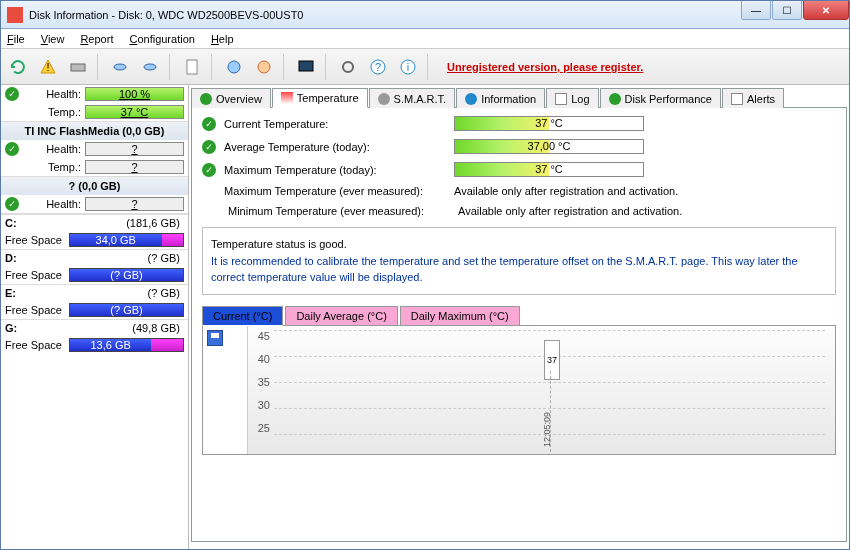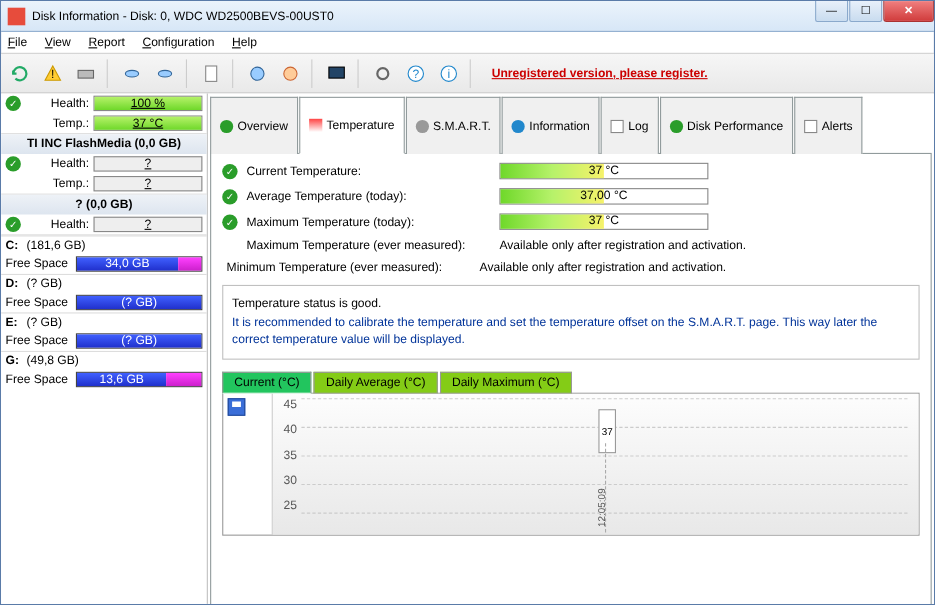--- a/index.html
+++ b/index.html
@@ -24,40 +24,40 @@
 .devhead { background: linear-gradient(#eef2f7, #dde5ef); font-weight: bold; padding: 3px 6px; text-align: center; white-space: nowrap; overflow: hidden; }
 .devrow { display: flex; align-items: center; padding: 2px 4px; gap: 4px; }
 .devrow .lbl { flex: 0 0 58px; text-align: right; }
 .chk { width: 14px; height: 14px; border-radius: 50%; background: #2a9d2a; display: flex; align-items: center; justify-content: center; color: #fff; font-size: 9px; }
 .bar { flex: 1; height: 14px; border: 1px solid #888; background: #eee; position: relative; text-align: center; font-size: 10px; line-height: 12px; }
 .bar.green::before { content: ""; position: absolute; left: 0; top: 0; bottom: 0; width: 100%; background: linear-gradient(#b6f26a, #6fd82a); z-index: 0; }
 .bar span { position: relative; z-index: 1; text-decoration: underline; }
 .part { border-top: 1px solid #ddd; }
 .prow { display: flex; align-items: center; padding: 2px 4px; gap: 4px; }
 .prow .pl { flex: 0 0 15px; font-weight: bold; }
-.prow .psz { flex: 1; padding-right: 4px; }
+.prow .psz { flex: 1; text-align: right; padding-right: 4px; }
 .fbar { height: 14px; border: 1px solid #444; display: flex; font-size: 10px; line-height: 12px; color: #fff; }
 .fbar .used { background: linear-gradient(#4060ff, #2030cc); text-align: center; }
 .fbar .free { background: linear-gradient(#ff40ff, #cc20cc); }
 .main { flex: 1; background: #fff; padding: 2px; overflow: hidden; }
 .tabs { display: flex; border-bottom: 1px solid #919b9c; }
-.tab { padding: 19px 8px; border: 1px solid #919b9c; border-bottom: none; background: #f0f0f0; margin-right: 1px; display: flex; align-items: center; gap: 4px; position: relative; top: 1px; }
+.tab { padding: 3px 8px; border: 1px solid #919b9c; border-bottom: none; background: #f0f0f0; margin-right: 1px; display: flex; align-items: center; gap: 4px; position: relative; top: 1px; }
 .tab.active { background: #fff; border-bottom: 1px solid #fff; }
 .tabicon { width: 12px; height: 12px; display: inline-block; }
 .content { padding: 8px 10px; border: 1px solid #919b9c; border-top: none; height: calc(100% - 26px); overflow: hidden; }
 .trow { display: flex; align-items: center; margin-bottom: 8px; }
 .trow .chk { margin-right: 8px; }
 .trow .tlbl { width: 230px; }
 .tbar { width: 190px; height: 15px; border: 1px solid #888; position: relative; text-align: center; line-height: 13px; font-size: 10px; }
 .tbar::before { content: ""; position: absolute; left: 0; top: 0; bottom: 0; width: 50%; background: linear-gradient(90deg, #6fd82a, #b6f26a, #f6f26a); z-index: 0; }
 .tbar span { position: relative; }
 .status { border: 1px solid #c0c0c0; padding: 8px; margin: 10px 0; color: #003399; line-height: 1.5; }
 .charttabs { display: flex; }
-.ctab { padding: 3px 10px; border: 1px solid #999; background: #84cc16; position: relative; top: 1px; margin-right: 2px; }
-.ctab.active { background: #22c55e; border-bottom: 1px solid #fff; }
+.ctab { padding: 3px 10px; border: 1px solid #999; background: #f9a8d4; position: relative; top: 1px; margin-right: 2px; }
+.ctab.active { background: #1d4ed8; border-bottom: 1px solid #fff; }
 .chartbox { border: 1px solid #999; height: 130px; display: flex; }
 .chartleft { width: 24px; display: flex; align-items: flex-start; justify-content: center; padding-top: 4px; }
 .chartleft .save { width: 16px; height: 16px; background: #3a6ed8; border: 1px solid #234a99; position: relative; }
 .chartleft .save::after { content: ""; position: absolute; left: 3px; top: 2px; width: 8px; height: 5px; background: #fff; }
 .chart { flex: 1; position: relative; background: linear-gradient(#fdfdfd, #e8e8e8); border-left: 1px solid #ccc; margin-left: 20px; }
 .yaxis { position: absolute; left: 0; top: 4px; bottom: 20px; width: 22px; display: flex; flex-direction: column; justify-content: space-between; text-align: right; font-size: 9px; color: #555; }
 .grid { position: absolute; left: 26px; right: 10px; top: 4px; bottom: 20px; }
 .gline { position: absolute; left: 0; right: 0; border-top: 1px dashed #ccc; }
 .pt { position: absolute; width: 5px; height: 5px; background: #2040cc; border-radius: 50%; }
 .ptlbl { position: absolute; font-size: 9px; border: 1px solid #999; padding: 14px 2px; background: #fff; }
@@ -291,21 +291,21 @@
         </div>
       <div class="trow">
           <span class="chk">✓</span>
           <span class="tlbl">Maximum Temperature (today):</span>
           <span class="tbar"><span>37 °C</span></span>
         </div>
       <div class="trow" style="margin-left:22px">
           <span class="tlbl">Maximum Temperature (ever measured):</span>
           <span>Available only after registration and activation.</span>
         </div>
-      <div class="trow" style="margin-left:4px">
+      <div class="trow" style="margin-left:26px">
           <span class="tlbl">Minimum Temperature (ever measured):</span>
           <span>Available only after registration and activation.</span>
         </div>
 
       <div class="status">
         <div style="color:#000">Temperature status is good.</div>
         <div>It is recommended to calibrate the temperature and set the temperature offset on the S.M.A.R.T. page. This way later the correct temperature value will be displayed.</div>
       </div>
 
       <div class="charttabs">

